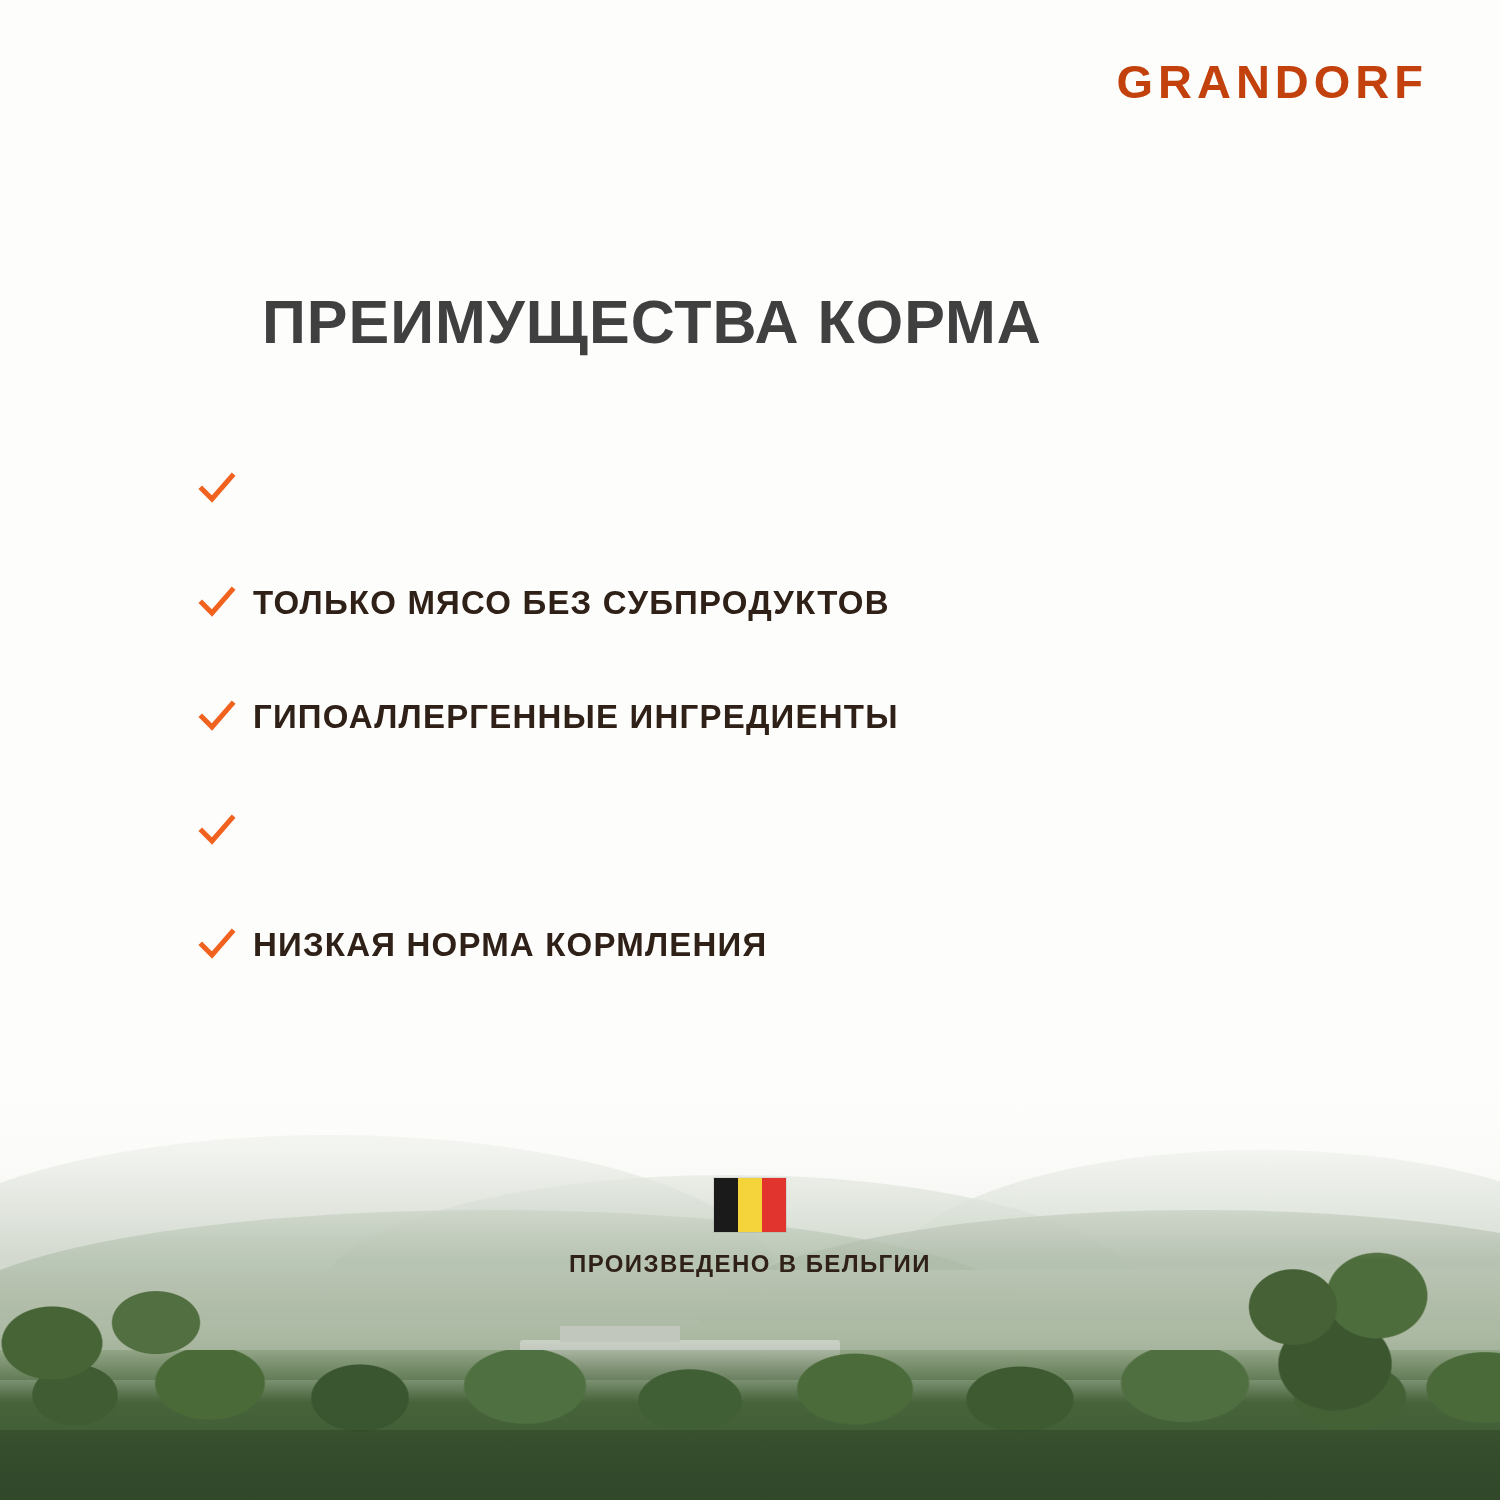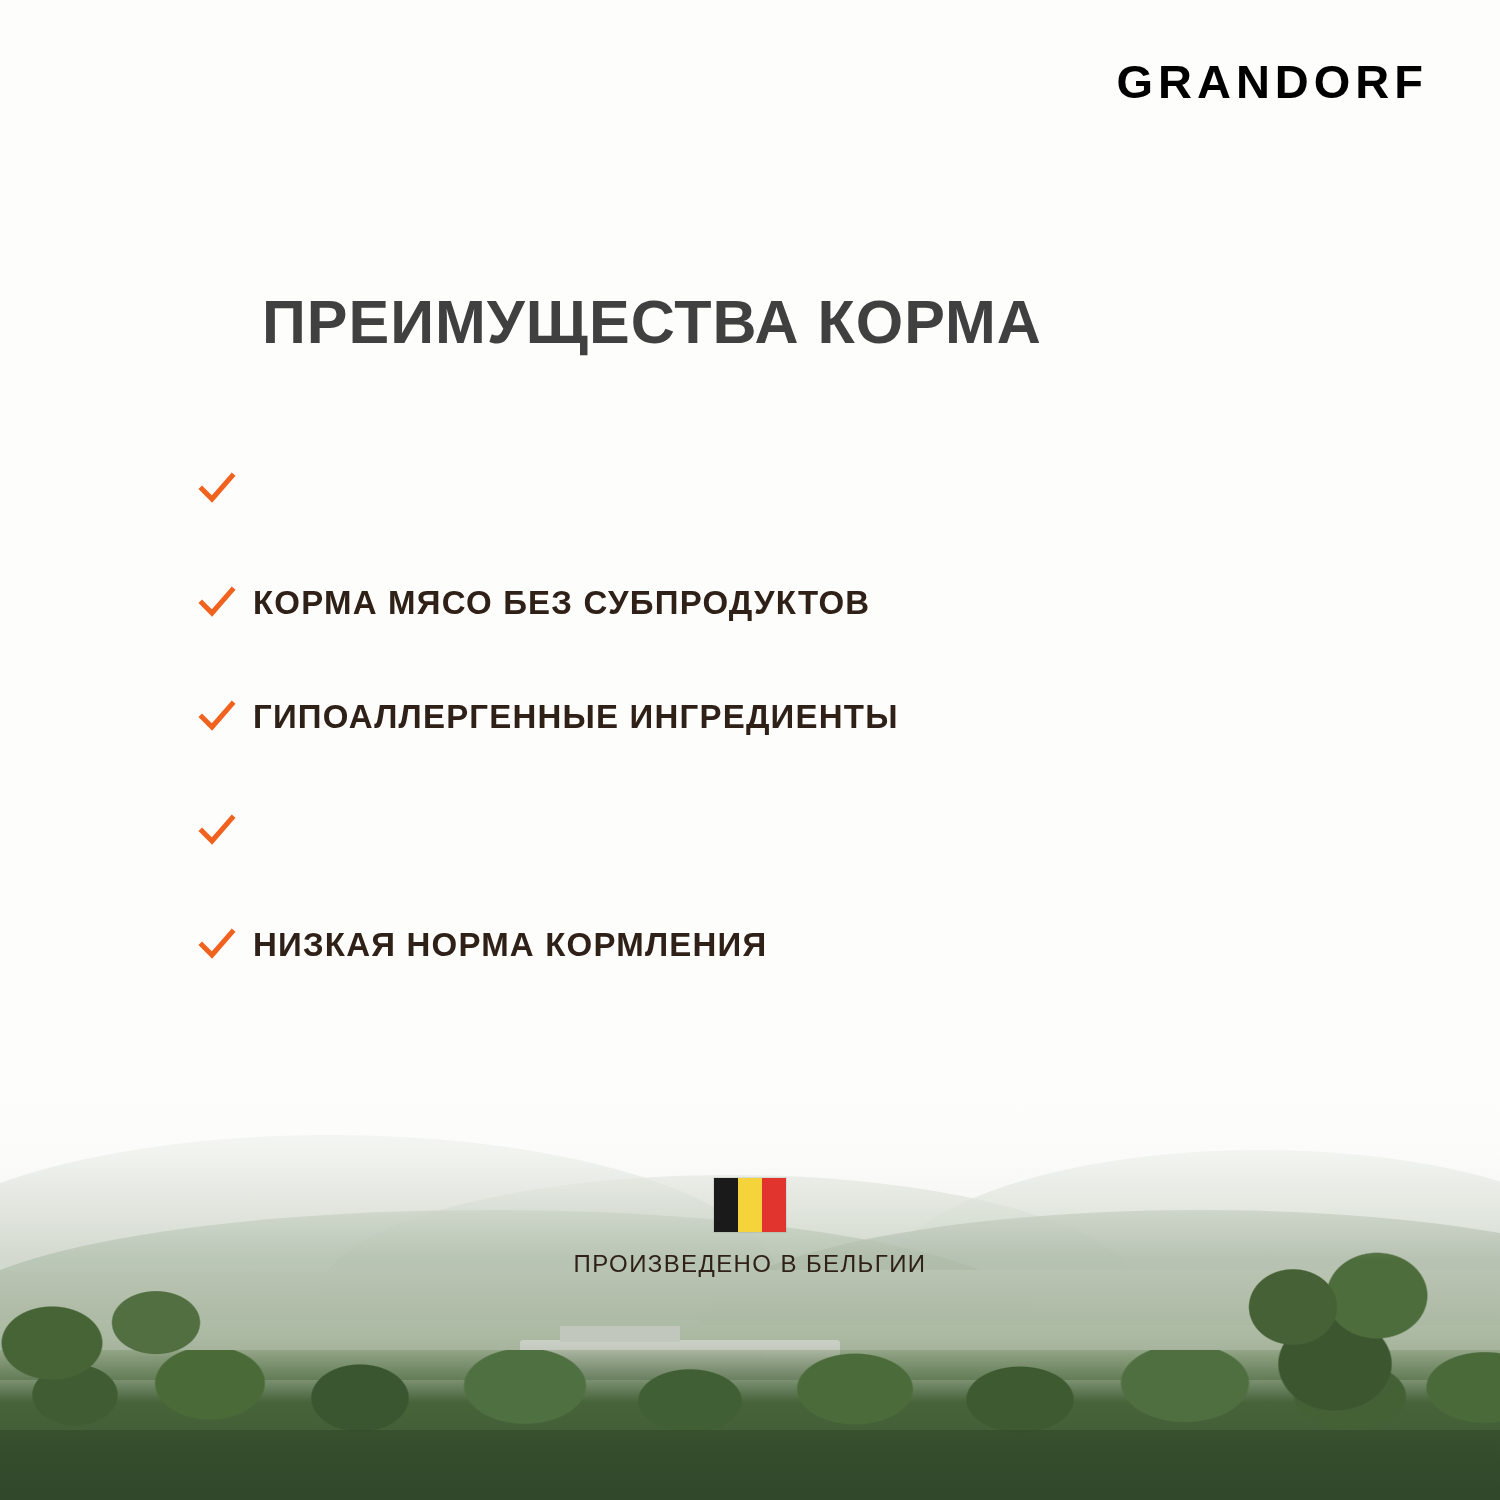--- a/index.html
+++ b/index.html
@@ -135,21 +135,21 @@
   }
 
   
   .brand {
     position: absolute;
     top: 54px;
     right: 72px;
     font-size: 47px;
     letter-spacing: 5px;
     font-weight: 700;
-    color: #000000;
+    color: #c2410c;
     z-index: 20;
   }
 
   
   .heading {
     position: absolute;
     top: 246px;
     left: 262px;
     font-size: 61px;
     font-weight: 700;
@@ -202,21 +202,21 @@
     overflow: hidden;
     box-shadow: 0 0 0 1px rgba(0,0,0,.07);
   }
   .flag span { display: block; height: 100%; width: 33.34%; }
   .flag .black { background: #1a1a1a; }
   .flag .yellow { background: #f5d33a; }
   .flag .red { background: #e2342f; }
   .made-in {
     margin-top: 14px;
     font-size: 24px;
-    font-weight: 400;
+    font-weight: 700;
     letter-spacing: 1.4px;
     color: #2f2118;
   }
 </style>
 </head>
 <body>
 
 <div class="poster">
 
   <div class="landscape">
@@ -244,21 +244,21 @@
     <div class="benefit">
       <svg class="check" viewBox="0 0 40 40" aria-hidden="true">
         <path d="M5 20 L15 30 L35 7" fill="none" stroke="#f2621f" stroke-width="5" stroke-linecap="square" stroke-linejoin="miter"></path>
       </svg>
     </div>
 
     <div class="benefit">
       <svg class="check" viewBox="0 0 40 40" aria-hidden="true">
         <path d="M5 20 L15 30 L35 7" fill="none" stroke="#f2621f" stroke-width="5" stroke-linecap="square" stroke-linejoin="miter"></path>
       </svg>
-      <span class="benefit-text">КОРМА МЯСО БЕЗ СУБПРОДУКТОВ</span>
+      <span class="benefit-text">ТОЛЬКО МЯСО БЕЗ СУБПРОДУКТОВ</span>
     </div>
 
     <div class="benefit">
       <svg class="check" viewBox="0 0 40 40" aria-hidden="true">
         <path d="M5 20 L15 30 L35 7" fill="none" stroke="#f2621f" stroke-width="5" stroke-linecap="square" stroke-linejoin="miter"></path>
       </svg>
       <span class="benefit-text">ГИПОАЛЛЕРГЕННЫЕ ИНГРЕДИЕНТЫ</span>
     </div>
 
     <div class="benefit">

